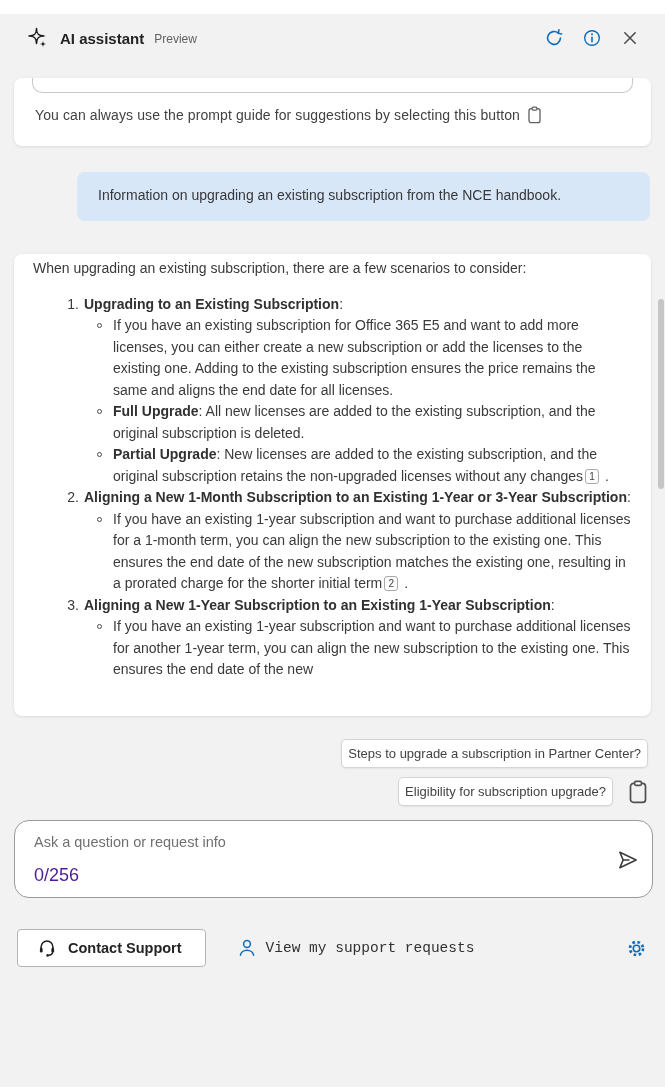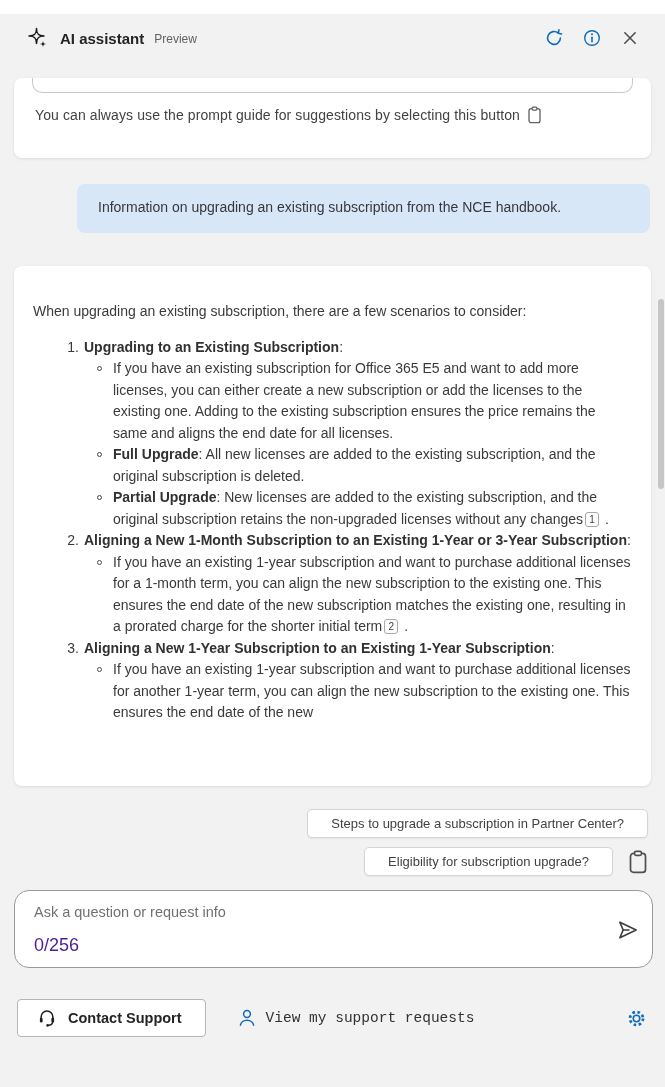--- a/index.html
+++ b/index.html
@@ -18,34 +18,34 @@
   .header .title { font-size:15px; font-weight:700; color:#242424; margin-left:12px; }
   .header .badge { font-size:12px; color:#616161; margin-left:10px; padding-top:2px; }
   .header .spacer { flex:1; }
   .hicon { width:22px; height:22px; display:flex; align-items:center; justify-content:center;
            background:none; border:none; cursor:pointer; margin-left:16px; padding:0; }
 
   
   .card { background:#ffffff; border-radius:8px; box-shadow:0 1px 3px rgba(0,0,0,0.10);
           margin:0 14px; }
 
-  .note-card { margin-top:16px; height:80px; overflow:hidden; }
+  .note-card { margin-top:16px; height:68px; overflow:hidden; }
   .inner-box-bottom { margin:0 18px; height:15px; border:1px solid #c9c9c9; border-top:none;
                       border-radius:0 0 10px 10px; }
   .note-row { display:flex; align-items:center; padding:13px 20px 0 21px; font-size:14px; color:#424242; }
   .note-row .txt { letter-spacing:0.1px; }
   .note-row .icon-inline { margin-left:7px; display:inline-flex; }
 
   
   .bubble { margin:26px 15px 0 77px; background:#d7e7f8; border-radius:8px;
             padding:13px 20px 15px 21px; font-size:14px; line-height:21px; color:#38373a; }
   .bubble p { max-width:470px; }
 
   
-  .response-card { margin-top:33px; height:520px; padding:35px 18px 0 19px;
+  .response-card { margin-top:33px; height:462px; padding:4px 18px 0 19px;
                    font-size:14px; line-height:21.5px; color:#3b3a39; overflow:hidden; }
   .response-card .intro { margin-bottom:14px; }
   .num-item { display:flex; margin-left:28px; }
   .num-item .num { min-width:18px; text-align:right; margin-right:5px; flex:none; }
   .num-item .item-body { flex:1; }
   .item-heading { font-weight:700; color:#323130; }
   .bullet { display:flex; }
   .ring { width:5px; height:5px; border:1.4px solid #4a4a4a; border-radius:50%;
           margin:8px 11px 0 13px; flex:none; }
   .bullet-text { flex:1; max-width:548px; }
@@ -53,21 +53,21 @@
   .cite { display:inline-block; min-width:14px; height:15px; line-height:14px; text-align:center;
           font-size:10px; color:#424242; background:#fdfdfd; border:1px solid #a9a9a9;
           border-radius:3px; padding:0 2px; margin:0 2px; vertical-align:1px; cursor:pointer; }
 
   
   .scroll-thumb { position:absolute; right:1px; top:299px; width:6px; height:190px;
                   background:#c6c6c6; border-radius:3px; cursor:grab; }
 
   
   .chips { display:flex; flex-direction:column; align-items:flex-end; gap:9px; margin:23px 17px 0 0; }
-  .chip { background:#ffffff; border:1px solid #d4d4d4; border-radius:5px; padding:6px 23px;
+  .chip { background:#ffffff; border:1px solid #d4d4d4; border-radius:5px; padding:6px 6px;
           font-family:"Liberation Sans", sans-serif; font-size:13px; color:#424242;
           box-shadow:0 1px 2px rgba(0,0,0,0.06); cursor:pointer; white-space:nowrap; }
   .chip-row { display:flex; align-items:center; gap:15px; }
   .icon-btn { background:none; border:none; padding:0; cursor:pointer; display:flex; }
 
   
   .composer { position:relative; margin:14px 12px 0 14px; height:78px; background:#ffffff;
               border:1px solid #9a9a9a; border-radius:15px; cursor:text; }
   .composer .placeholder { position:absolute; top:13px; left:19px; font-size:14.5px; color:#707070; }
   .composer .counter { position:absolute; bottom:11px; left:19px; font-size:18px; color:#4c1d95; }

